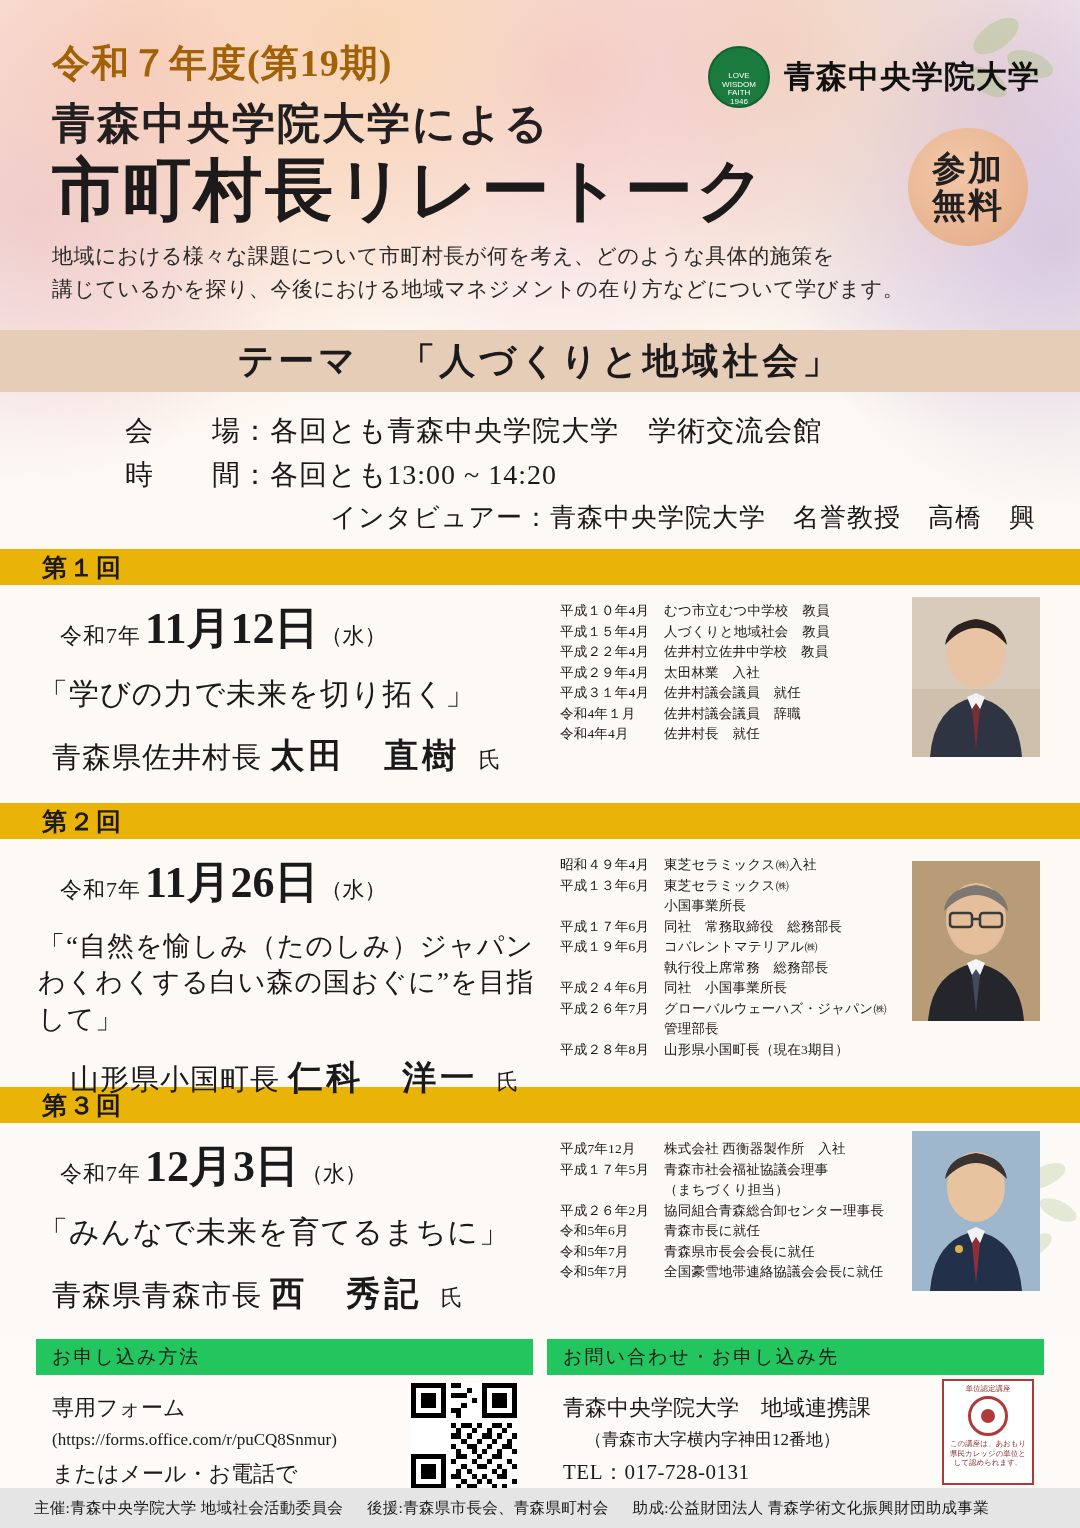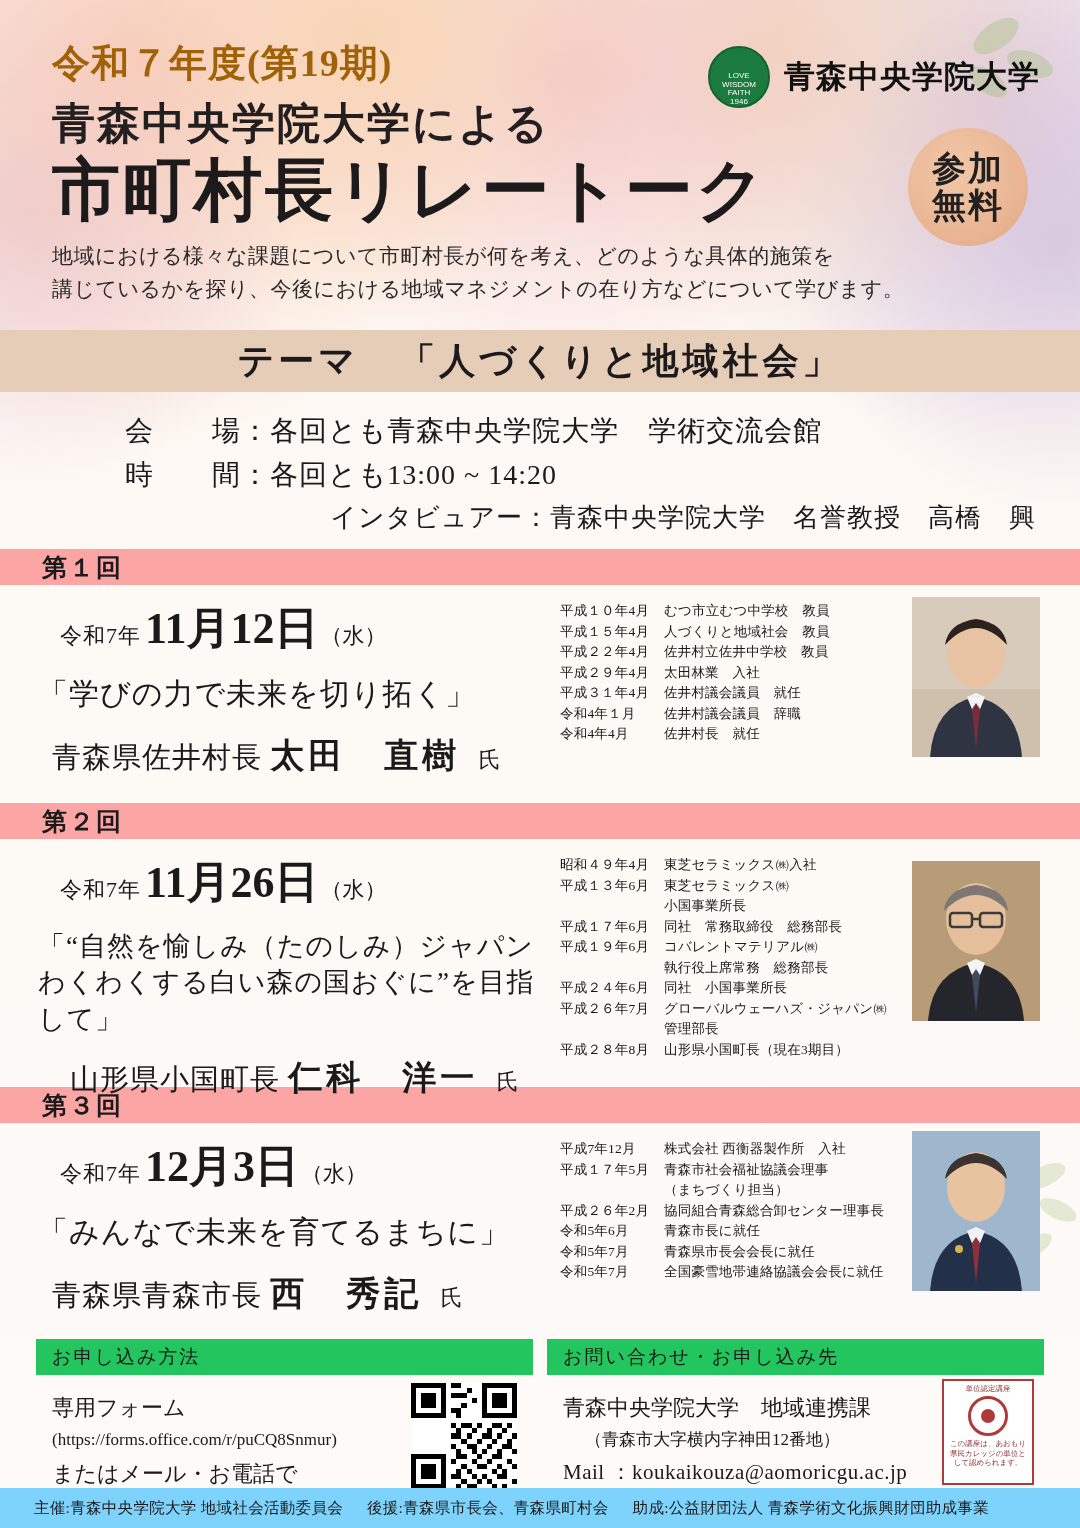--- a/index.html
+++ b/index.html
@@ -69,21 +69,21 @@
     font-size: 36px; font-weight: bold; letter-spacing: 4px; color: #1d1a1b;
   }
 
   
   .venue { padding: 14px 40px 8px 40px; }
   .venue-row { font-size: 28px; letter-spacing: 1px; margin: 6px 0; padding-left: 85px; }
   .venue-row.interviewer { text-align: right; font-size: 26px; padding-left: 0; padding-right: 4px; }
 
   
   .sess-head {
-    background: #fca5a5; height: 36px; display: flex; align-items: center;
+    background: #eab308; height: 36px; display: flex; align-items: center;
     padding-left: 42px; font-size: 25px; font-weight: bold; letter-spacing: 2px; color:#1d1a1b;
   }
   .sess-body { position: relative; height: 218px; padding: 12px 0 0 0; }
   .sess-left { position: absolute; left: 38px; top: 14px; width: 520px; }
   .date-line { display: flex; align-items: baseline; padding-left: 22px; }
   .era { font-size: 22px; letter-spacing: 1px; }
   .date-big { font-size: 44px; font-weight: bold; letter-spacing: 0px; margin-left: 4px; }
   .dow { font-size: 22px; margin-left: 2px; }
   .talk-title { font-size: 30px; margin-top: 16px; letter-spacing: 1px; line-height: 1.35; }
   .talk-title.two { font-size: 27px; }
@@ -121,21 +121,21 @@
     display:flex; flex-direction:column; align-items:center; justify-content:flex-start;
     font-size: 7.5px; line-height: 1.25; text-align:center; color:#8c2f2f; padding: 3px 2px;
     font-family: "Liberation Sans", sans-serif;
   }
   .badge-credit .ring { width:40px; height:40px; border-radius:50%; border:3px solid #b03a3a; margin: 3px 0; position:relative; }
   .badge-credit .ring:after{content:"";position:absolute;left:50%;top:50%;width:14px;height:14px;background:#b03a3a;border-radius:50%;transform:translate(-50%,-50%);}
   .college-note { position: absolute; right: 18px; top: 122px; font-size: 13px; line-height:1.4; text-align:left; color:#222;}
 
   .footer-strip {
     position: absolute; left: 0; bottom: 0; width: 1080px; height: 40px;
-    background: #7dd3fc; display: flex; align-items: center; padding-left: 34px;
+    background: #e5e5e5; display: flex; align-items: center; padding-left: 34px;
     font-size: 15.5px; letter-spacing: .3px; gap: 24px; color:#1d1a1b;
   }
 </style>
 </head>
 <body>
 
 <div class="bg"></div>
 
 <svg class="leaf" style="left:958px;top:6px;" width="110" height="120" viewBox="0 0 110 120">
   <g fill="#9fbf7a" opacity=".75">
@@ -458,21 +458,20 @@
           </g>
         </svg>
       </div>
     </div>
 
     <div class="info-col right">
       <div class="info-hd">お問い合わせ・お申し込み先</div>
       <div class="info-bd">
         <div>青森中央学院大学　地域連携課</div>
         <div class="small" style="padding-left:22px;">（青森市大字横内字神田12番地）</div>
-        <div class="mailline">Mail ：koukaikouza@aomoricgu.ac.jp</div>
         <div class="mailline">TEL：017-728-0131</div>
 
         <div class="badge-credit">
           <div>単位認定講座</div>
           <div class="ring"></div>
           <div>この講座は、あおもり</div>
           <div>県民カレッジの単位と</div>
           <div>して認められます。</div>
         </div>
         <div class="college-note" style="white-space:pre-line;">あおもり県民▲

